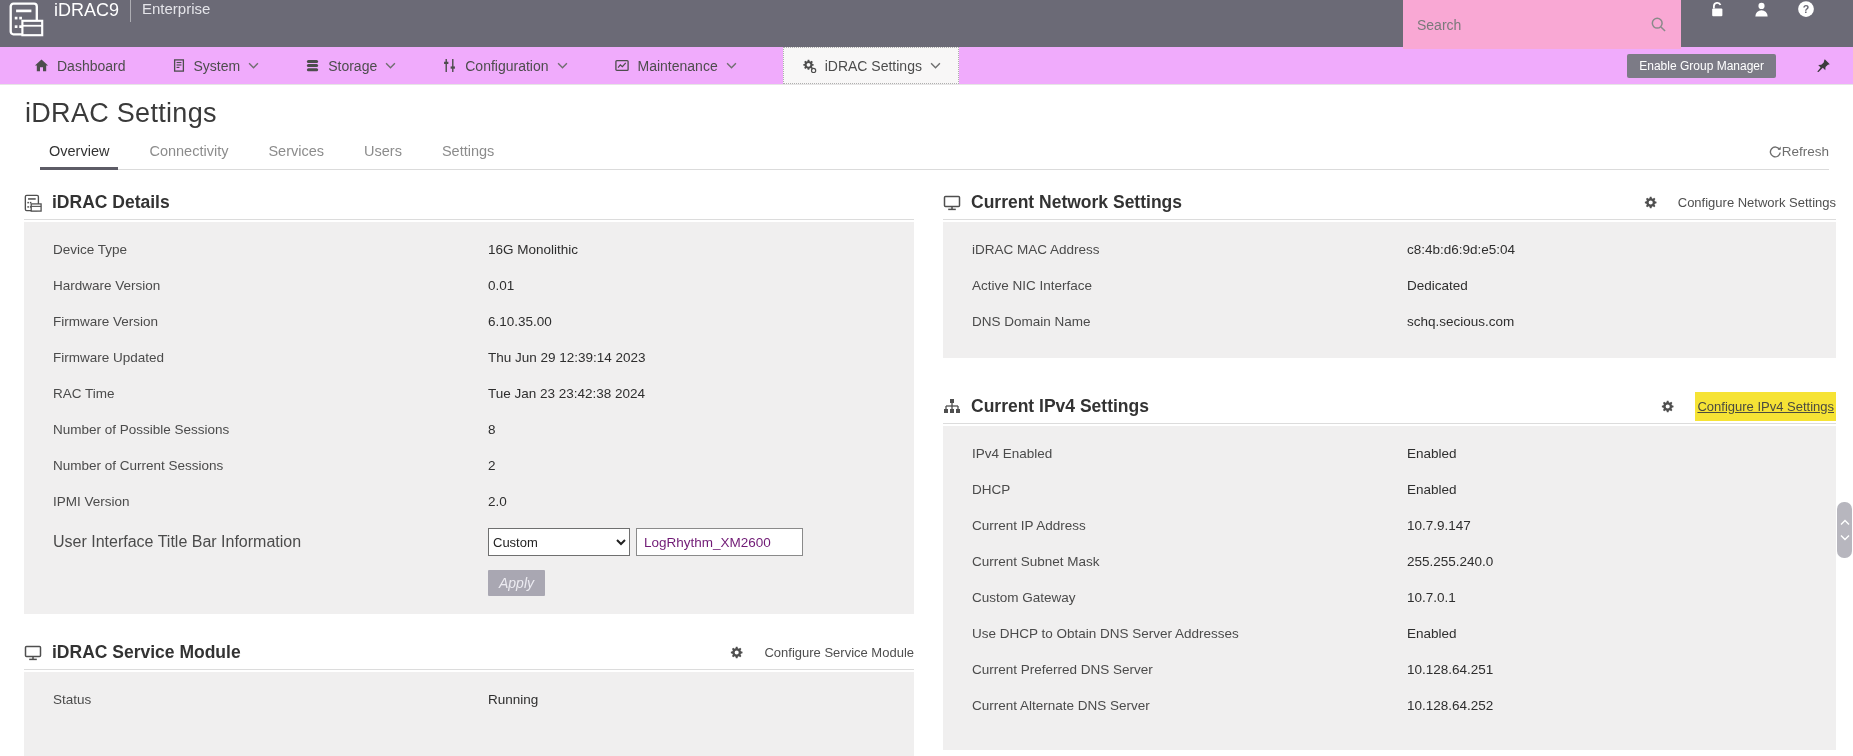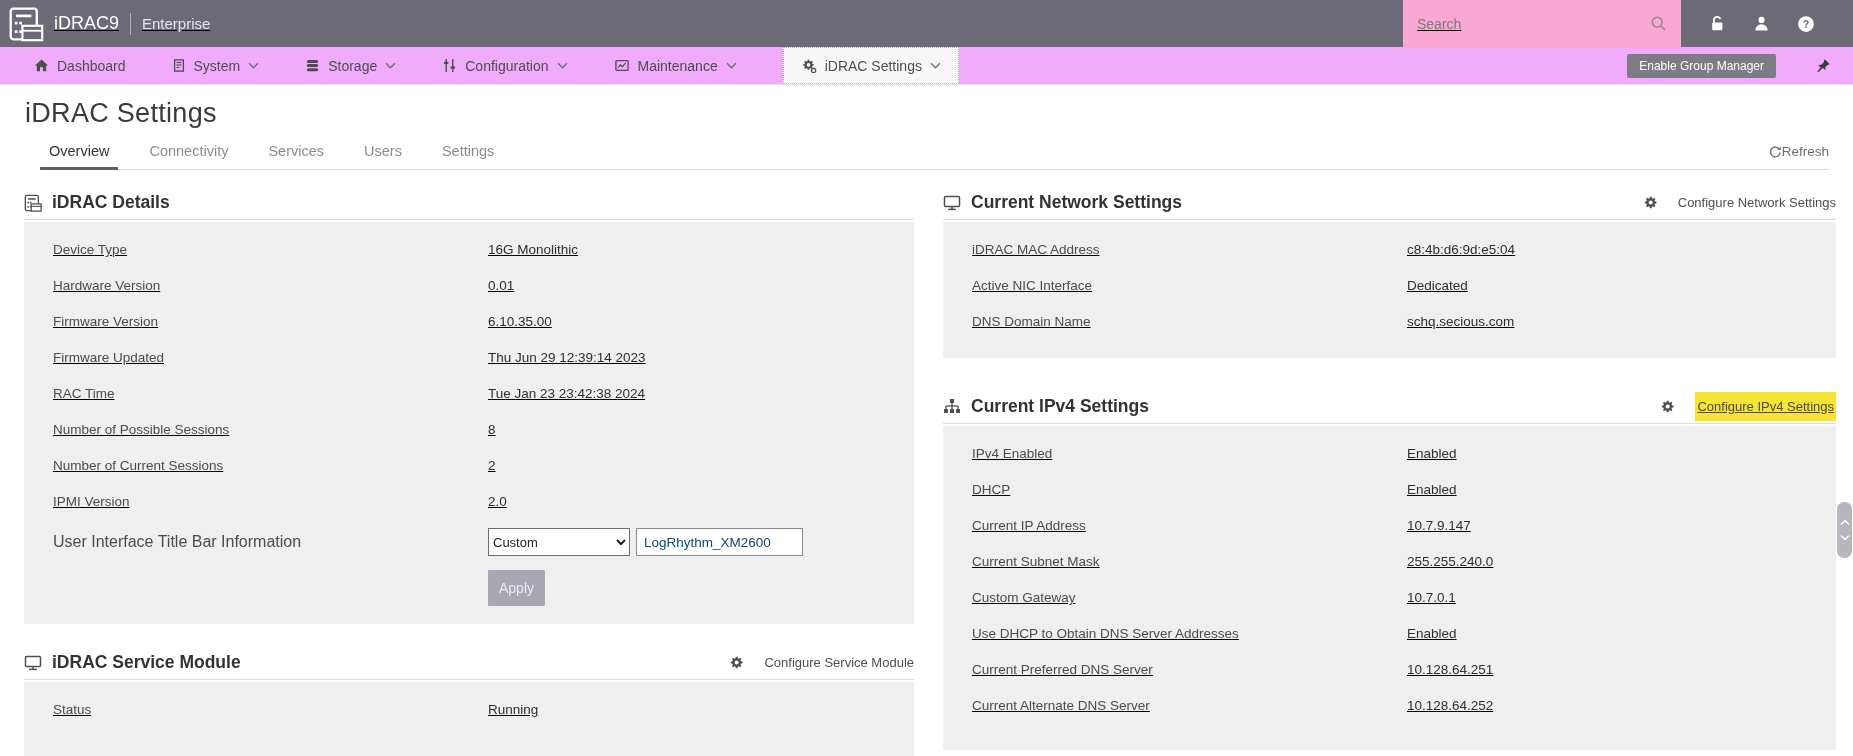--- a/index.html
+++ b/index.html
@@ -1,20 +1,20 @@
 <!DOCTYPE html>
 <html><head>
 <meta charset="utf-8">
 <style>
   * { margin:0; padding:0; box-sizing:border-box; }
   html,body { width:1853px; height:756px; overflow:hidden; background:#fff;
               font-family:"Liberation Sans", sans-serif; }
 
   
-  .masthead { height:47px; background:#6B6A76; display:flex; align-items:center;text-decoration:underline; }
+  .masthead { height:47px; background:#6B6A76; display:flex; align-items:flex-start; }
   .logo { margin:0 10px 0 8px; display:flex; align-items:center; }
   .brand { color:#fff; font-size:18px; }
   .brand-sep { width:1px; height:22px; background:rgba(255,255,255,.45); margin:0 11px; }
   .edition { color:#E4E4E9; font-size:15px; font-weight:400; }
   .mast-spacer { flex:1; }
   .search-box { width:278px; height:49px; background:#f9a8d4; display:flex; align-items:center; padding:0 14px; }
   .search-box input { flex:1; border:none; outline:none; font-size:14px; color:#333;
                       font-family:"Liberation Sans", sans-serif; background:transparent; }
   .search-box input::placeholder { color:#7A7A7A; }
   .mast-icons { display:flex; align-items:center; gap:27px; padding:0 38px 0 28px; }
@@ -44,32 +44,32 @@
                   margin:20px 0 0 24px; align-items:start; }
   .section-header { display:flex; align-items:center; height:30px; padding-bottom:4px;
                     border-bottom:1px solid #DCDCDC; }
   .sec-title { font-size:17.5px; font-weight:700; color:#333; margin-left:10px; }
   .sec-action { margin-left:auto; display:flex; align-items:center; gap:20px; font-size:13px;
                 color:#4F4F4F; cursor:default; }
   .sec-action .hl { background:#F6E335; text-decoration:underline; color:#4B4B40; padding:7px 2px; }
   .panel { background:#F0EFEF; margin-top:2px; padding:10px 0 18px 0; }
   .panel-fill { height:140px; }
   .kv-row { display:grid; grid-template-columns:435px auto; padding:9px 0 9px 29px;
-            font-size:13.5px; line-height:18px;text-decoration:underline; }
+            font-size:13.5px; line-height:18px; }
   .kv-label { color:#4B4B4B; }
   .kv-value { color:#2E2E2E; }
   .form-row { display:grid; grid-template-columns:435px auto; padding:8px 0 8px 29px; align-items:center; }
   .form-controls { display:flex; gap:6px; align-items:center; }
   .form-controls select { height:28px; width:142px; border:1px solid #6F6F6F; background:#fff;
                           font-size:13px; color:#222; font-family:"Liberation Sans", sans-serif; }
   .form-controls input { height:28px; width:167px; border:1px solid #8A8A8A; font-size:13.5px;
-                         color:#0c4a6e; padding:0 7px; font-family:"Liberation Sans", sans-serif; }
+                         color:#701a75; padding:0 7px; font-family:"Liberation Sans", sans-serif; }
   .apply-row { padding:6px 0 0 464px; }
-  .apply-button { width:57px; height:36px; background:#A9A7B2; color:#ECEBF1; border:none;
-                  font-size:14px; border-radius:1px; font-family:"Liberation Sans", sans-serif; }
+  .apply-button { width:57px; height:26px; background:#A9A7B2; color:#ECEBF1; border:none;
+                  font-size:14px; border-radius:1px; font-family:"Liberation Sans", sans-serif;font-style:italic; }
   .mt-section { margin-top:26px; }
   .mt-section-lg { margin-top:36px; }
 
   
   .scroll-pill { position:absolute; right:1px; top:502px; width:15px; height:56px;
                  background:#B7B6BE; border-radius:7px; display:flex; flex-direction:column;
                  align-items:center; justify-content:center; gap:8px; }
 
   svg { display:block; }
 </style>

